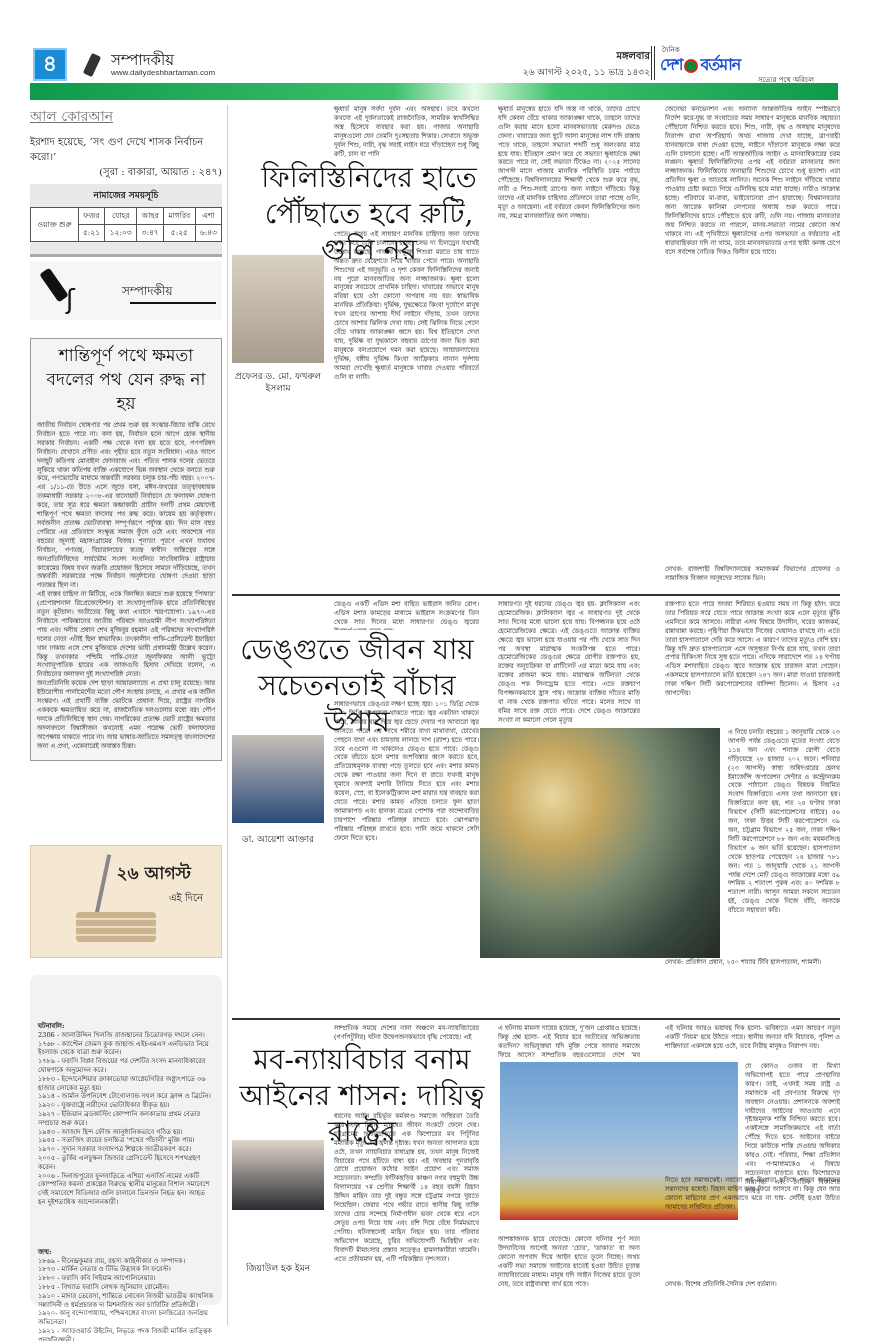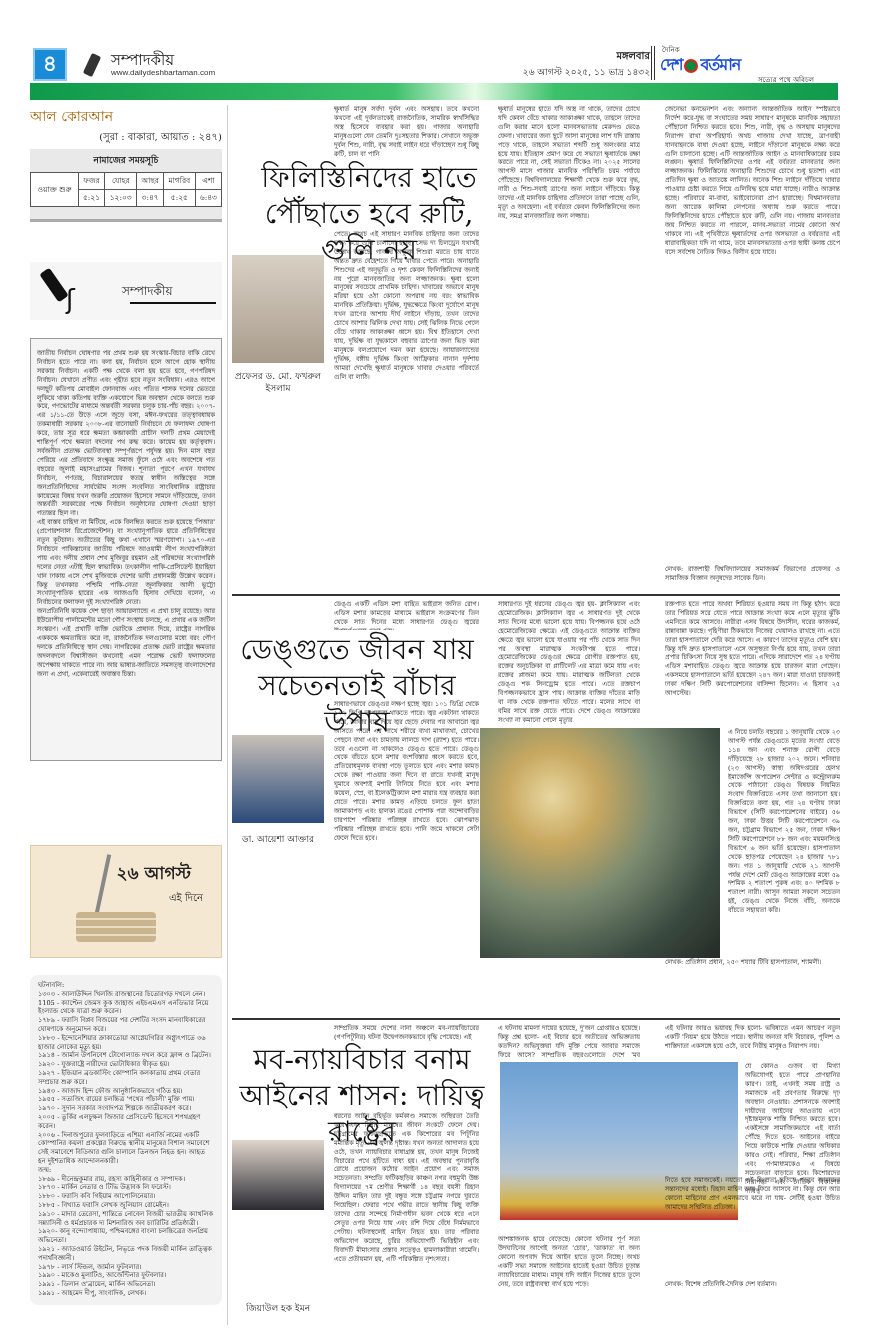--- a/index.html
+++ b/index.html
@@ -18,21 +18,21 @@
   .date-sep { left: 651px; top: 46px; width: 4px; height: 34px; border-left: 1.5px solid #333; border-right: 1.5px solid #333; }
   .logo { left: 660px; top: 44px; width: 160px; height: 40px; }
   .logo .small { position:absolute; left:2px; top:0; font-size:7px; color:#222; }
   .logo .main { position:absolute; left:0; top:8px; font-size:16px; font-weight:bold; color:#1d4ed8; letter-spacing:-1px; }
   .logo .emblem { display:inline-block; width:14px; height:14px; border-radius:50%; background:#0a8a3c; border:2px solid #d22; vertical-align:middle; margin:0 2px; }
   .logo .tag { position:absolute; right:6px; top:30px; font-size:7px; color:#222;text-align:right; }
   .green-bar { left: 30px; top: 83px; width: 808px; height: 17px; background: linear-gradient(90deg, #0e9a4a 0%, #3cc06a 45%, #e8fbe8 55%, #3cc06a 65%, #0e9a4a 100%); }
 
   
   .col1 { left: 30px; top: 105px; width: 192px; }
-  .quran-title { font-size: 14px; color: #a16207; }
+  .quran-title { font-size: 14px; text-decoration: underline; color: #737373; }
   .quran-text { font-size: 10px; line-height: 15px; margin-top: 5px; }
   .quran-ref { font-size: 10px; text-align: right; }
   .prayer { margin-top: 3px; background: #e9e9e9; border-bottom: 3px solid #aaa; padding-bottom: 12px; }
   .prayer-title { text-align:center; font-size:9px; font-weight:bold; padding:4px 0; }
   .prayer table { width: 100%; border-collapse: collapse; background:#fff; font-size: 7.5px; }
   .prayer td { border: 1px solid #555; text-align: center; padding: 2px 1px; }
 
   .editorial-icon { left: 30px; top: 262px; width: 192px; height: 58px; background: #f6f6f6; }
   .editorial-icon .penbody { position:absolute; left:18px; top:6px; width:12px; height:34px; background:#111; transform: rotate(-35deg); border-radius:3px; }
   .editorial-icon .squiggle { position:absolute; left:36px; top:22px; font-size:26px; color:#111; font-family:"DejaVu Sans", sans-serif; }
@@ -43,21 +43,21 @@
   .edit-box h1 { font-size: 17px; font-weight: normal; text-align: center; line-height: 24px; color: #111; }
   .body-text { font-size: 6.4px; line-height: 8.9px; text-align: justify; color: #222; }
   .body-text p { margin: 0; }
 
   .day-box { left: 30px; top: 845px; width: 192px; height: 113px; background: #f5e8d3; border: 1px solid #e0cba8; }
   .day-box .d1 { position:absolute; right:30px; top:14px; font-size:17px; font-weight:bold; }
   .day-box .d2 { position:absolute; right:18px; top:44px; font-size:10px; }
   .day-box .quill { position:absolute; left:70px; top:8px; width:4px; height:60px; background:#888; transform: rotate(12deg); }
   .day-box .books { position:absolute; left:45px; top:66px; width:80px; height:30px; background:repeating-linear-gradient(180deg,#c9b48e 0 6px,#e8dcc4 6px 8px); border-radius:4px; }
   .events { left: 30px; top: 975px; width: 192px; height: 330px; background: #f2f2f2; border-radius: 8px; padding: 6px 8px; font-size: 6.6px; line-height: 8.8px; }
-  .events .h { font-weight: normal; }
+  .events .h { font-weight: bold; margin-top: 41px; }
 
   
   .art-text { font-size: 6.4px; line-height: 8.9px; text-align: justify; color: #222; overflow: hidden; }
   .headline { font-size: 28px; line-height: 36px; text-align: center; color: #111; font-weight: normal; }
   .author-photo { background: linear-gradient(180deg, #d9d0c4, #a89c8c); }
   .author-name { font-size: 9px; text-align: center; line-height: 12px; }
   .rule-h { height: 1.5px; background: #333; }
   .rule-v { width: 1px; background: #ccc; }
   .img-dengue { background: radial-gradient(circle at 30% 30%, #e8d7a0 0%, #c8a860 20%, #7a8a70 45%, #3a4a40 75%, #252a25 100%); }
   .img-mob { background: linear-gradient(180deg, #6d9fd1 0%, #8fb6dd 40%, #b9c7d4 70%, #d6b13e 90%, #c03030 100%); }
@@ -78,20 +78,21 @@
 <div class="abs date-sep"></div>
 <div class="abs logo">
   <span class="small">দৈনিক</span>
   <span class="main"><span>দেশ</span><span class="emblem"></span><span>বর্তমান</span></span>
   <span class="tag">সত্যের পথে অবিচল</span>
 </div>
 <div class="abs green-bar"></div>
 
 <div class="abs col1">
   <div class="quran-title">আল কোরআন</div>
+  <div class="quran-text">ইরশাদ হয়েছে, ‘সৎ গুণ দেখে শাসক নির্বাচন করো।’</div>
   <div class="quran-ref">(সুরা : বাকারা, আয়াত : ২৪৭)</div>
   <div class="prayer">
     <div class="prayer-title">নামাজের সময়সূচি</div>
     <table>
       <tbody>
           <tr>
         <td rowspan="2">ওয়াক্ত শুরু</td>
         <td>ফজর</td>
         <td>যোহর</td>
         <td>আছর</td>
@@ -111,38 +112,39 @@
 </div>
 
 <div class="abs editorial-icon">
   <span class="penbody"></span>
   <span class="squiggle">ʃ</span>
   <span class="label">সম্পাদকীয়</span>
   <span class="rule"></span>
 </div>
 
 <div class="abs edit-box">
+  <h1>শান্তিপূর্ণ পথে ক্ষমতা বদলের পথ যেন রুদ্ধ না হয়</h1>
   <div class="body-text" style="margin-top:6px;">
     <p>জাতীয় নির্বাচন ঘোষণার পর প্রথম শুরু হয় সংস্কার-বিচার বাকি রেখে নির্বাচন হতে পারে না। বলা হয়, নির্বাচন হলে আগে হোক স্থানীয় সরকার নির্বাচন। একটি পক্ষ থেকে বলা হয় হতে হবে, গণপরিষদ নির্বাচন। যেখানে প্রণীত এবং গৃহীত হবে নতুন সংবিধান। এরও আগে দলছুট কতিপয় মোবাইল ফোনবাজ এবং পতিত শাসক দলের ভেতরে লুকিয়ে থাকা কতিপয় ব্যক্তি একযোগে ভিন্ন অবস্থান থেকে বলতে শুরু করে, গণভোটের মাধ্যমে অন্তর্বর্তী সরকার চলুক চার-পাঁচ বছর। ২০০৭-এর ১/১১-তে উড়ে এসে জুড়ে বসা, মঈন-ফখরের তত্ত্বাবধায়ক তকমাধারী সরকার ২০০৮-এর বানোয়াট নির্বাচনে যে ফলাফল ঘোষণা করে, তার সূত্র ধরে ক্ষমতা কব্জাকারী প্রাচীন দলটি প্রথম মেয়াদেই শান্তিপূর্ণ পথে ক্ষমতা বদলের পথ রুদ্ধ করে। কায়েম হয় কর্তৃত্ববাদ। সর্বজনীন প্রত্যক্ষ ভোটব্যবস্থা সম্পূর্ণরূপে পর্যুদস্ত হয়। দিন মাস বছর পেরিয়ে এর প্রতিবাদে সংক্ষুব্ধ সমাজ ফুঁসে ওঠে এবং অবশেষে গত বছরের জুলাই মহাসংগ্রামের বিজয়। শূন্যতা পূরণে এখন যথাযথ নির্বাচন, গণতন্ত্র, বিচারালয়ের স্বতন্ত্র স্বাধীন অস্তিত্বের সঙ্গে জনপ্রতিনিধিদের সার্বভৌম সংসদ সংবলিত সাংবিধানিক রাষ্ট্রাচার কায়েমের বিষয় যখন জরুরি প্রয়োজন হিসেবে সামনে দাঁড়িয়েছে, তখন অন্তর্বর্তী সরকারের পক্ষে নির্বাচন অনুষ্ঠানের ঘোষণা দেওয়া ছাড়া গত্যন্তর ছিল না।</p>
     <p>এই বাস্তব চাহিদা না মিটিয়ে, একে বিলম্বিত করতে শুরু হয়েছে 'পিআর' (প্রপোরশনাল রিপ্রেজেন্টেশন) বা সংখ্যানুপাতিক হারে প্রতিনিধিত্বের নতুন কূটচাল। অতীতের কিছু কথা এখানে স্মরণযোগ্য। ১৯৭০-এর নির্বাচনে পাকিস্তানের জাতীয় পরিষদে আওয়ামী লীগ সংখ্যাগরিষ্ঠতা পায় এবং দলীয় প্রধান শেখ মুজিবুর রহমান ওই পরিষদের সংখ্যাগরিষ্ঠ দলের নেতা এটাই ছিল স্বাভাবিক। তৎকালীন পাকি-প্রেসিডেন্ট ইয়াহিয়া খান ঢাকায় এসে শেখ মুজিবকে দেশের ভাবী প্রধানমন্ত্রী উল্লেখ করেন। কিন্তু তখনকার পশ্চিমি পাকি-নেতা জুলফিকার আলী ভুট্টো সংখ্যানুপাতিক হারের এক আজগুবি হিসাব দেখিয়ে বলেন, এ নির্বাচনের ফলাফল দুই সংখ্যাগরিষ্ঠ নেতা।</p>
     <p>জনপ্রতিনিধি কয়েক দেশ ছাড়া আয়ারল্যান্ডে এ প্রথা চালু রয়েছে। আর ইউরোপীয় পার্লামেন্টের মতো গৌণ সংস্থায় চলছে, এ প্রথার এক জটিল সংস্করণ। এই প্রথাটি ব্যক্তি ভোটকে প্রাধান্য দিয়ে, রাষ্ট্রের নাগরিক একককে ক্ষমতায়িত করে না, রাজনৈতিক দলগুলোর মধ্যে বরং গৌণ দলকে প্রতিনিধিত্বে স্থান দেয়। নাগরিকের প্রত্যক্ষ ভোট রাষ্ট্রের ক্ষমতার অদলবদলে বিশ্বাসীজন কখনোই এমন পরোক্ষ ভোট ফলাফলের অপেক্ষায় থাকতে পারে না। আর ভাষার-জাতিতে সমসত্ত্ব বাংলাদেশের জন্য এ প্রথা, একেবারেই অবাস্তব চিন্তা।</p>
   </div>
 </div>
 
 <div class="abs day-box">
   <span class="quill"></span>
   <span class="books"></span>
   <span class="d1">২৬ আগস্ট</span>
   <span class="d2">এই দিনে</span>
 </div>
 
 <div class="abs events">
   <div class="h">ঘটনাবলি:</div>
-  <div>১৩০৩ - আলাউদ্দিন খিলজি রাজস্থানের চিতোরগড় দখলে নেন।</div>
-  <div>1105 - ক্যাপ্টেন জেমস কুক জাহাজ এইচএমএস এনডিভার নিয়ে ইংল্যান্ড থেকে যাত্রা শুরু করেন।</div>
+  <div>2306 - আলাউদ্দিন খিলজি রাজস্থানের চিতোরগড় দখলে নেন।</div>
+  <div>১৭৬৮ - ক্যাপ্টেন জেমস কুক জাহাজ এইচএমএস এনডিভার নিয়ে ইংল্যান্ড থেকে যাত্রা শুরু করেন।</div>
   <div>১৭৮৯ - ফরাসি বিপ্লব বিজয়ের পর দেশটির সংসদ মানবাধিকারের ঘোষণাকে অনুমোদন করে।</div>
   <div>১৮৮৩ - ইন্দোনেশিয়ার ক্রাকাতোয়া আগ্নেয়গিরির অগ্ন্যুৎপাতে ৩৬ হাজার লোকের মৃত্যু হয়।</div>
   <div>১৯১৪ - জার্মান উপনিবেশ টোগোল্যান্ড দখল করে ফ্রান্স ও ব্রিটেন।</div>
   <div>১৯২০ - যুক্তরাষ্ট্রে নারীদের ভোটাধিকার স্বীকৃত হয়।</div>
   <div>১৯২৭ - ইন্ডিয়ান ব্রডকাস্টিং কোম্পানি কলকাতায় প্রথম বেতার সম্প্রচার শুরু করে।</div>
   <div>১৯৪৩ - আজাদ হিন্দ ফৌজ আনুষ্ঠানিকভাবে গঠিত হয়।</div>
   <div>১৯৫৫ - সত্যজিৎ রায়ের চলচ্চিত্র 'পথের পাঁচালী' মুক্তি পায়।</div>
   <div>১৯৭০ - সুদান সরকার সংবাদপত্র শিল্পকে জাতীয়করণ করে।</div>
   <div>২০০৫ - তুর্কির এলচুক্ষল জিজার প্রেসিডেন্ট হিসেবে শপথগ্রহণ করেন।</div>
   <div>২০০৬ - দিনাজপুরের ফুলবাড়িতে এশিয়া এনার্জি নামের একটি কোম্পানির কয়লা প্রকল্পের বিরুদ্ধে স্থানীয় মানুষের বিশাল সমাবেশে সেই সমাবেশে বিডিআর গুলি চালালে তিনজন নিহত হন। আহত হন দুইশতাধিক আন্দোলনকারী।</div>
@@ -180,21 +182,21 @@
 <div class="abs art-text" style="left:498px; top:600px; width:142px; height:128px;">সাধারণত দুই ধরনের ডেঙ্গু জ্বর হয়- ক্লাসিক্যাল এবং হেমোরেজিক। ক্লাসিক্যাল জ্বর এ সাধারণত দুই থেকে সাত দিনের মধ্যে ভালো হয়ে যায়। বিপজ্জনক হয়ে ওঠে হেমোরেজিকের ক্ষেত্রে। এই ডেঙ্গুতে আক্রান্ত ব্যক্তির ক্ষেত্রে জ্বর ভালো হয়ে যাওয়ার পর পাঁচ থেকে সাত দিন পর অবস্থা মারাত্মক সংকটাপন্ন হতে পারে। হেমোরেজিকের ডেঙ্গুর ক্ষেত্রে রোগীর রক্তপাত হয়, রক্তের অনুচক্রিকা বা প্লাটিলেট এর মাত্রা কমে যায় এবং রক্তের প্লাজমা কমে যায়। মারাত্মক জটিলতা থেকে ডেঙ্গু শক সিনড্রোম হতে পারে। এতে রক্তচাপ বিপজ্জনকভাবে হ্রাস পায়। আক্রান্ত ব্যক্তির দাঁতের মাড়ি বা নাক থেকে রক্তপাত ঘটতে পারে। মলের সাথে বা বমির সাথে রক্ত যেতে পারে। দেশে ডেঙ্গু আক্রান্তের সংখ্যা না কমানো গেলে মৃত্যুর</div>
 <div class="abs art-text" style="left:665px; top:600px; width:175px; height:128px;">রক্তপাত হতে পারে অথবা শিরিয়ত হওয়ার সময় না কিন্তু হঠাৎ করে তার পিরিয়ড সরে যেতে পারে আক্রান্ত সংখ্যা কমে এলে মৃত্যুর ঝুঁকি এমনিতে কমে আসবে। নারীরা এসব বিষয়ে উদাসীন, ঘরের কাজকর্ম, রান্নাবান্না করছে। গৃহিণীরা ঠিকভাবে নিজের খেয়ালও রাখছে না। এতে তারা হাসপাতালে দেরি করে আসে। এ কারণে তাদের মৃত্যুও বেশি হয়। কিন্তু যদি দ্রুত হাসপাতালে এসে অসুস্থতা নির্ণয় হয়ে যায়, তখন তারা প্রপার চিকিৎসা নিয়ে সুস্থ হতে পারে। এদিকে সারাদেশে গত ২৪ ঘণ্টায় এডিস মশাবাহিত ডেঙ্গু জ্বরে আক্রান্ত হয়ে চারজন মারা গেছেন। একসময়ে হাসপাতালে ভর্তি হয়েছেন ২৪৭ জন। মারা যাওয়া চারজনই ঢাকা দক্ষিণ সিটি করপোরেশনের বাসিন্দা ছিলেন। এ হিসাব ২৫ আগস্টের।</div>
 <div class="abs img-dengue" style="left:480px; top:728px; width:240px; height:230px;"></div>
 <div class="abs art-text" style="left:728px; top:728px; width:112px; height:230px;">এ নিয়ে চলতি বছরের ১ জানুয়ারি থেকে ২৩ আগস্ট পর্যন্ত ডেঙ্গুতে মৃতের সংখ্যা বেড়ে ১১৪ জন এবং শনাক্ত রোগী বেড়ে দাঁড়িয়েছে ২৮ হাজার ২০২ জনে। শনিবার (২৩ আগস্ট) স্বাস্থ্য অধিদপ্তরের হেলথ ইমার্জেন্সি অপারেশন সেন্টার ও কন্ট্রোলরুম থেকে পাঠানো ডেঙ্গু বিষয়ক নিয়মিত সংবাদ বিজ্ঞপ্তিতে এসব তথ্য জানানো হয়। বিজ্ঞপ্তিতে বলা হয়, গত ২৪ ঘণ্টায় ঢাকা বিভাগে (সিটি করপোরেশনের বাইরে) ৫৬ জন, ঢাকা উত্তর সিটি করপোরেশনে ৩৯ জন, চট্টগ্রাম বিভাগে ২৫ জন, ঢাকা দক্ষিণ সিটি করপোরেশনে ৮৮ জন এবং ময়মনসিংহ বিভাগে ৬ জন ভর্তি হয়েছেন। হাসপাতাল থেকে ছাড়পত্র পেয়েছেন ২৪ হাজার ৭৮১ জন। গত ১ জানুয়ারি থেকে ২১ আগস্ট পর্যন্ত দেশে মোট ডেঙ্গু আক্রান্তের মধ্যে ৫৯ দশমিক ২ শতাংশ পুরুষ এবং ৪০ দশমিক ৮ শতাংশ নারী। আসুন আমরা সকলে সচেতন হই, ডেঙ্গু থেকে নিজে বাঁচি, অন্যকে বাঁচতে সহায়তা করি।</div>
 <div class="abs art-text" style="left:665px; top:958px; width:175px; height:22px;">লেখক: প্রতিষ্ঠান প্রধান, ২৫০ শয্যার টিবি হাসপাতাল, শ্যামলী।</div>
 <div class="abs rule-h" style="left:232px; top:1018px; width:608px;"></div>
 
 <div class="abs art-text" style="left:334px; top:1024px; width:145px; height:20px;">সাম্প্রতিক সময়ে দেশের নানা অঞ্চলে মব-ন্যায়বিচারের (গণপিটুনির) ঘটনা উদ্বেগজনকভাবে বৃদ্ধি পেয়েছে। এই</div>
 <h2 class="abs headline" style="left:232px; top:1042px; width:260px;">মব-ন্যায়বিচার বনাম আইনের শাসন: দায়িত্ব রাষ্ট্রের</h2>
 <div class="abs author-photo" style="left:232px; top:1140px; width:92px; height:70px; background:linear-gradient(180deg,#e0d6cc,#2b2b33);"></div>
-<div class="abs author-name" style="left:230px; top:1302px; width:96px;">জিয়াউল হক ইমন</div>
+<div class="abs author-name" style="left:230px; top:1262px; width:96px;">জিয়াউল হক ইমন</div>
 <div class="abs art-text" style="left:334px; top:1112px; width:145px; height:180px;">ধরনের আইন বহির্ভূত কর্মকাণ্ড সমাজে অস্থিরতা তৈরি করে এবং নিরীহ মানুষের জীবন সংকটে ফেলে দেয়। চট্টগ্রামের ফটিকছড়িতে এক কিশোরের মব পিটুনির মর্মান্তিক মৃত্যু এর জ্বলন্ত দৃষ্টান্ত। যখন জনতা আদালত হয়ে ওঠে, তখন ন্যায়বিচার বাধাগ্রস্ত হয়, তখন মানুষ নিজেই বিচারের পথে হাঁটতে বাধ্য হয়। এই অবস্থার পুনরাবৃত্তি রোধে প্রয়োজন কঠোর আইন প্রয়োগ এবং সমাজ সচেতনতা। সম্প্রতি ফটিকছড়ির কাঞ্চন নগর বহুমুখী উচ্চ বিদ্যালয়ের ৭ম শ্রেণীর শিক্ষার্থী ১৪ বছর বয়সী রিহান উদ্দিন মাহিন তার দুই বন্ধুর সঙ্গে চট্টগ্রাম নগরে ঘুরতে গিয়েছিল। ফেরার পথে গভীর রাতে স্থানীয় কিছু ব্যক্তি তাদের চোর সন্দেহে নির্মাণাধীন ভবন থেকে ধরে এনে সেতুর ওপর নিয়ে যায় এবং রশি দিয়ে বেঁধে নির্মমভাবে পেটায়। ঘটনাস্থলেই মাহিন নিহত হয়। তার পরিবার অভিযোগ করেছে, চুরির অভিযোগটি ভিত্তিহীন এবং বিবাদটি মীমাংসার প্রস্তাব সত্ত্বেও হামলাকারীরা থামেনি। এতে প্রতীয়মান হয়, এটি পরিকল্পিত নৃশংসতা।</div>
 <div class="abs art-text" style="left:498px; top:1024px; width:142px; height:36px;">এ ঘটনায় মামলা দায়ের হয়েছে, দু'জন গ্রেপ্তারও হয়েছে। কিন্তু প্রশ্ন হলো- এই বিচার হবে অতীতের অভিজ্ঞতায় কতদিন? অভিযুক্তরা যদি মুক্তি পেয়ে আবার সমাজে ফিরে আসে? সাম্প্রতিক বছরগুলোতে দেশে 'মব জাস্টিস'-এর প্রবণতা</div>
 <div class="abs img-mob" style="left:500px; top:1062px; width:238px; height:158px;"></div>
 <div class="abs art-text" style="left:498px; top:1235px; width:142px; height:55px;">আশঙ্কাজনক হারে বেড়েছে। কোনো ঘটনার পূর্ণ সত্য উদঘাটনের আগেই জনতা 'চোর', 'ডাকাত' বা অন্য কোনো অপবাদ দিয়ে আইন হাতে তুলে নিচ্ছে। অথচ একটি সভ্য সমাজে আইনের হাতেই হওয়া উচিত চূড়ান্ত ন্যায়বিচারের মাধ্যম। মানুষ যদি আইন নিজের হাতে তুলে নেয়, তবে রাষ্ট্রব্যবস্থা ব্যর্থ হয়ে পড়ে।</div>
 <div class="abs art-text" style="left:665px; top:1024px; width:175px; height:36px;">এই ঘটনার আরও ভয়াবহ দিক হলো- ভবিষ্যতে এমন আচরণ নতুন একটি 'নিয়ম' হয়ে উঠতে পারে। স্থানীয় জনতা যদি বিচারক, পুলিশ ও শাস্তিদাতা একসঙ্গে হয়ে ওঠে, তবে নিরীহ মানুষও নিরাপদ নয়।</div>
 <div class="abs art-text" style="left:745px; top:1062px; width:95px; height:170px;">যে কোনও গুজব বা মিথ্যা অভিযোগই হতে পারে প্রাণহানির কারণ। তাই, এখনই সময় রাষ্ট্র ও সমাজকে এই প্রবণতার বিরুদ্ধে দৃঢ় অবস্থান নেওয়ার। প্রশাসনকে অবশ্যই দায়ীদের আইনের আওতায় এনে দৃষ্টান্তমূলক শাস্তি নিশ্চিত করতে হবে। একইসঙ্গে সামাজিকভাবে এই বার্তা পৌঁছে দিতে হবে- আইনের বাইরে গিয়ে কাউকে শাস্তি দেওয়ার অধিকার কারও নেই। পরিবার, শিক্ষা প্রতিষ্ঠান এবং গণমাধ্যমকেও এ বিষয়ে সচেতনতা বাড়াতে হবে। কিশোরদের নিরাপত্তা এবং নৈতিক বিকাশের দায়িত্ব</div>
 <div class="abs art-text" style="left:665px; top:1176px; width:175px; height:45px;">নিতে হবে সমাজকেই। নয়তো এই হিংস্রতা ছড়িয়ে পড়বে আমাদের সন্তানদের মধ্যেই। রিহান মাহিন আর ফিরে আসবে না। কিন্তু যেন আর কোনো মাহিনের প্রাণ এমনভাবে ঝরে না যায়- সেটিই হওয়া উচিত আমাদের সম্মিলিত প্রতিজ্ঞা।</div>
 <div class="abs art-text" style="left:665px; top:1280px; width:175px; height:12px;">লেখক: বিশেষ প্রতিনিধি-দৈনিক দেশ বর্তমান।</div>
 
 </body></html>

